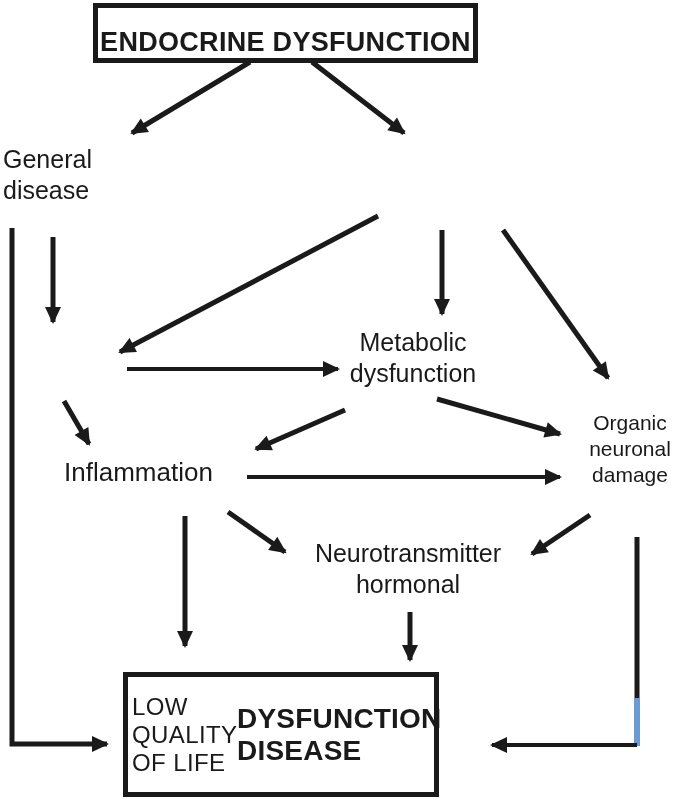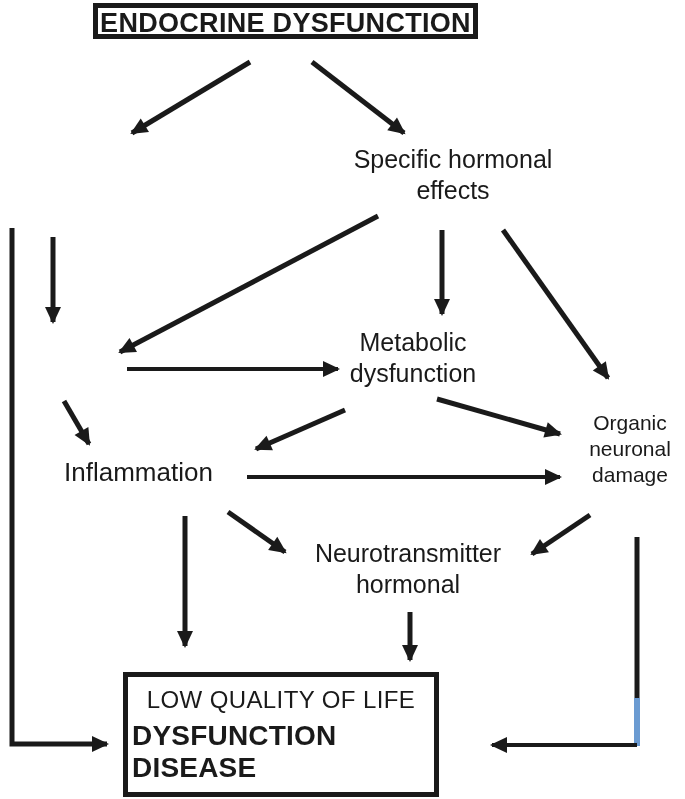--- a/index.html
+++ b/index.html
@@ -11,27 +11,27 @@
   .edge{stroke:#1a1a1a;stroke-width:5;fill:none;}
   .edge.thin{stroke-width:4;}
   .node{
     position:absolute;font-size:25px;line-height:1.24;white-space:pre-line;
   }
   .node.center{text-align:center;}
   .box{
     position:absolute;border:5px solid #1a1a1a;background:#ffffff;box-sizing:border-box;
   }
   .box-top{
-    left:93px;top:3px;width:385px;height:36px;
-    display:flex;align-items:flex-start;justify-content:center;
+    left:93px;top:3px;width:385px;height:60px;
+    display:flex;align-items:flex-end;justify-content:center;
     font-size:27px;font-weight:bold;letter-spacing:0.3px;
   }
   .box-bottom{
     left:123px;top:672px;width:316px;height:125px;
-    display:flex;flex-direction:column;justify-content:space-between;align-items:center;
+    display:flex;flex-direction:row;justify-content:space-between;align-items:center;
     padding:9px 4px 8px 4px;
   }
   .box-bottom .l1{font-size:24px;letter-spacing:0.4px;}
   .box-bottom .l2{font-size:28px;font-weight:bold;letter-spacing:0.2px;}
   .n-general{left:3px;top:144px;width:130px;}
   .n-specific{left:345px;top:144px;width:216px;}
   .n-stress{left:22px;top:342px;width:90px;}
   .n-metabolic{left:340px;top:327px;width:146px;}
   .n-organic{left:576px;top:410px;width:108px;font-size:21px;}
   .n-inflammation{left:64px;top:456px;width:175px;font-size:26px;}
@@ -68,22 +68,22 @@
 
     <line class="edge" x1="637" y1="537" x2="637" y2="698"></line>
     <line x1="637" y1="698" x2="637" y2="746" stroke="#6b9bd2" stroke-width="6"></line>
     <line class="edge thin" x1="637" y1="745" x2="492" y2="745" marker-end="url(#ah)"></line>
   </svg>
 
   <div class="box box-top">
     <span>ENDOCRINE DYSFUNCTION</span>
   </div>
 
-  <div class="node center n-specific">Specific hormonal
-effects</div>
+  <div class="node n-general">General
+disease</div>
   <div class="node center n-metabolic">Metabolic
 dysfunction</div>
   <div class="node center n-organic">Organic
 neuronal
 damage</div>
   <div class="node n-inflammation">Inflammation</div>
   <div class="node center n-neuro">Neurotransmitter
 hormonal</div>
 
   <div class="box box-bottom">

